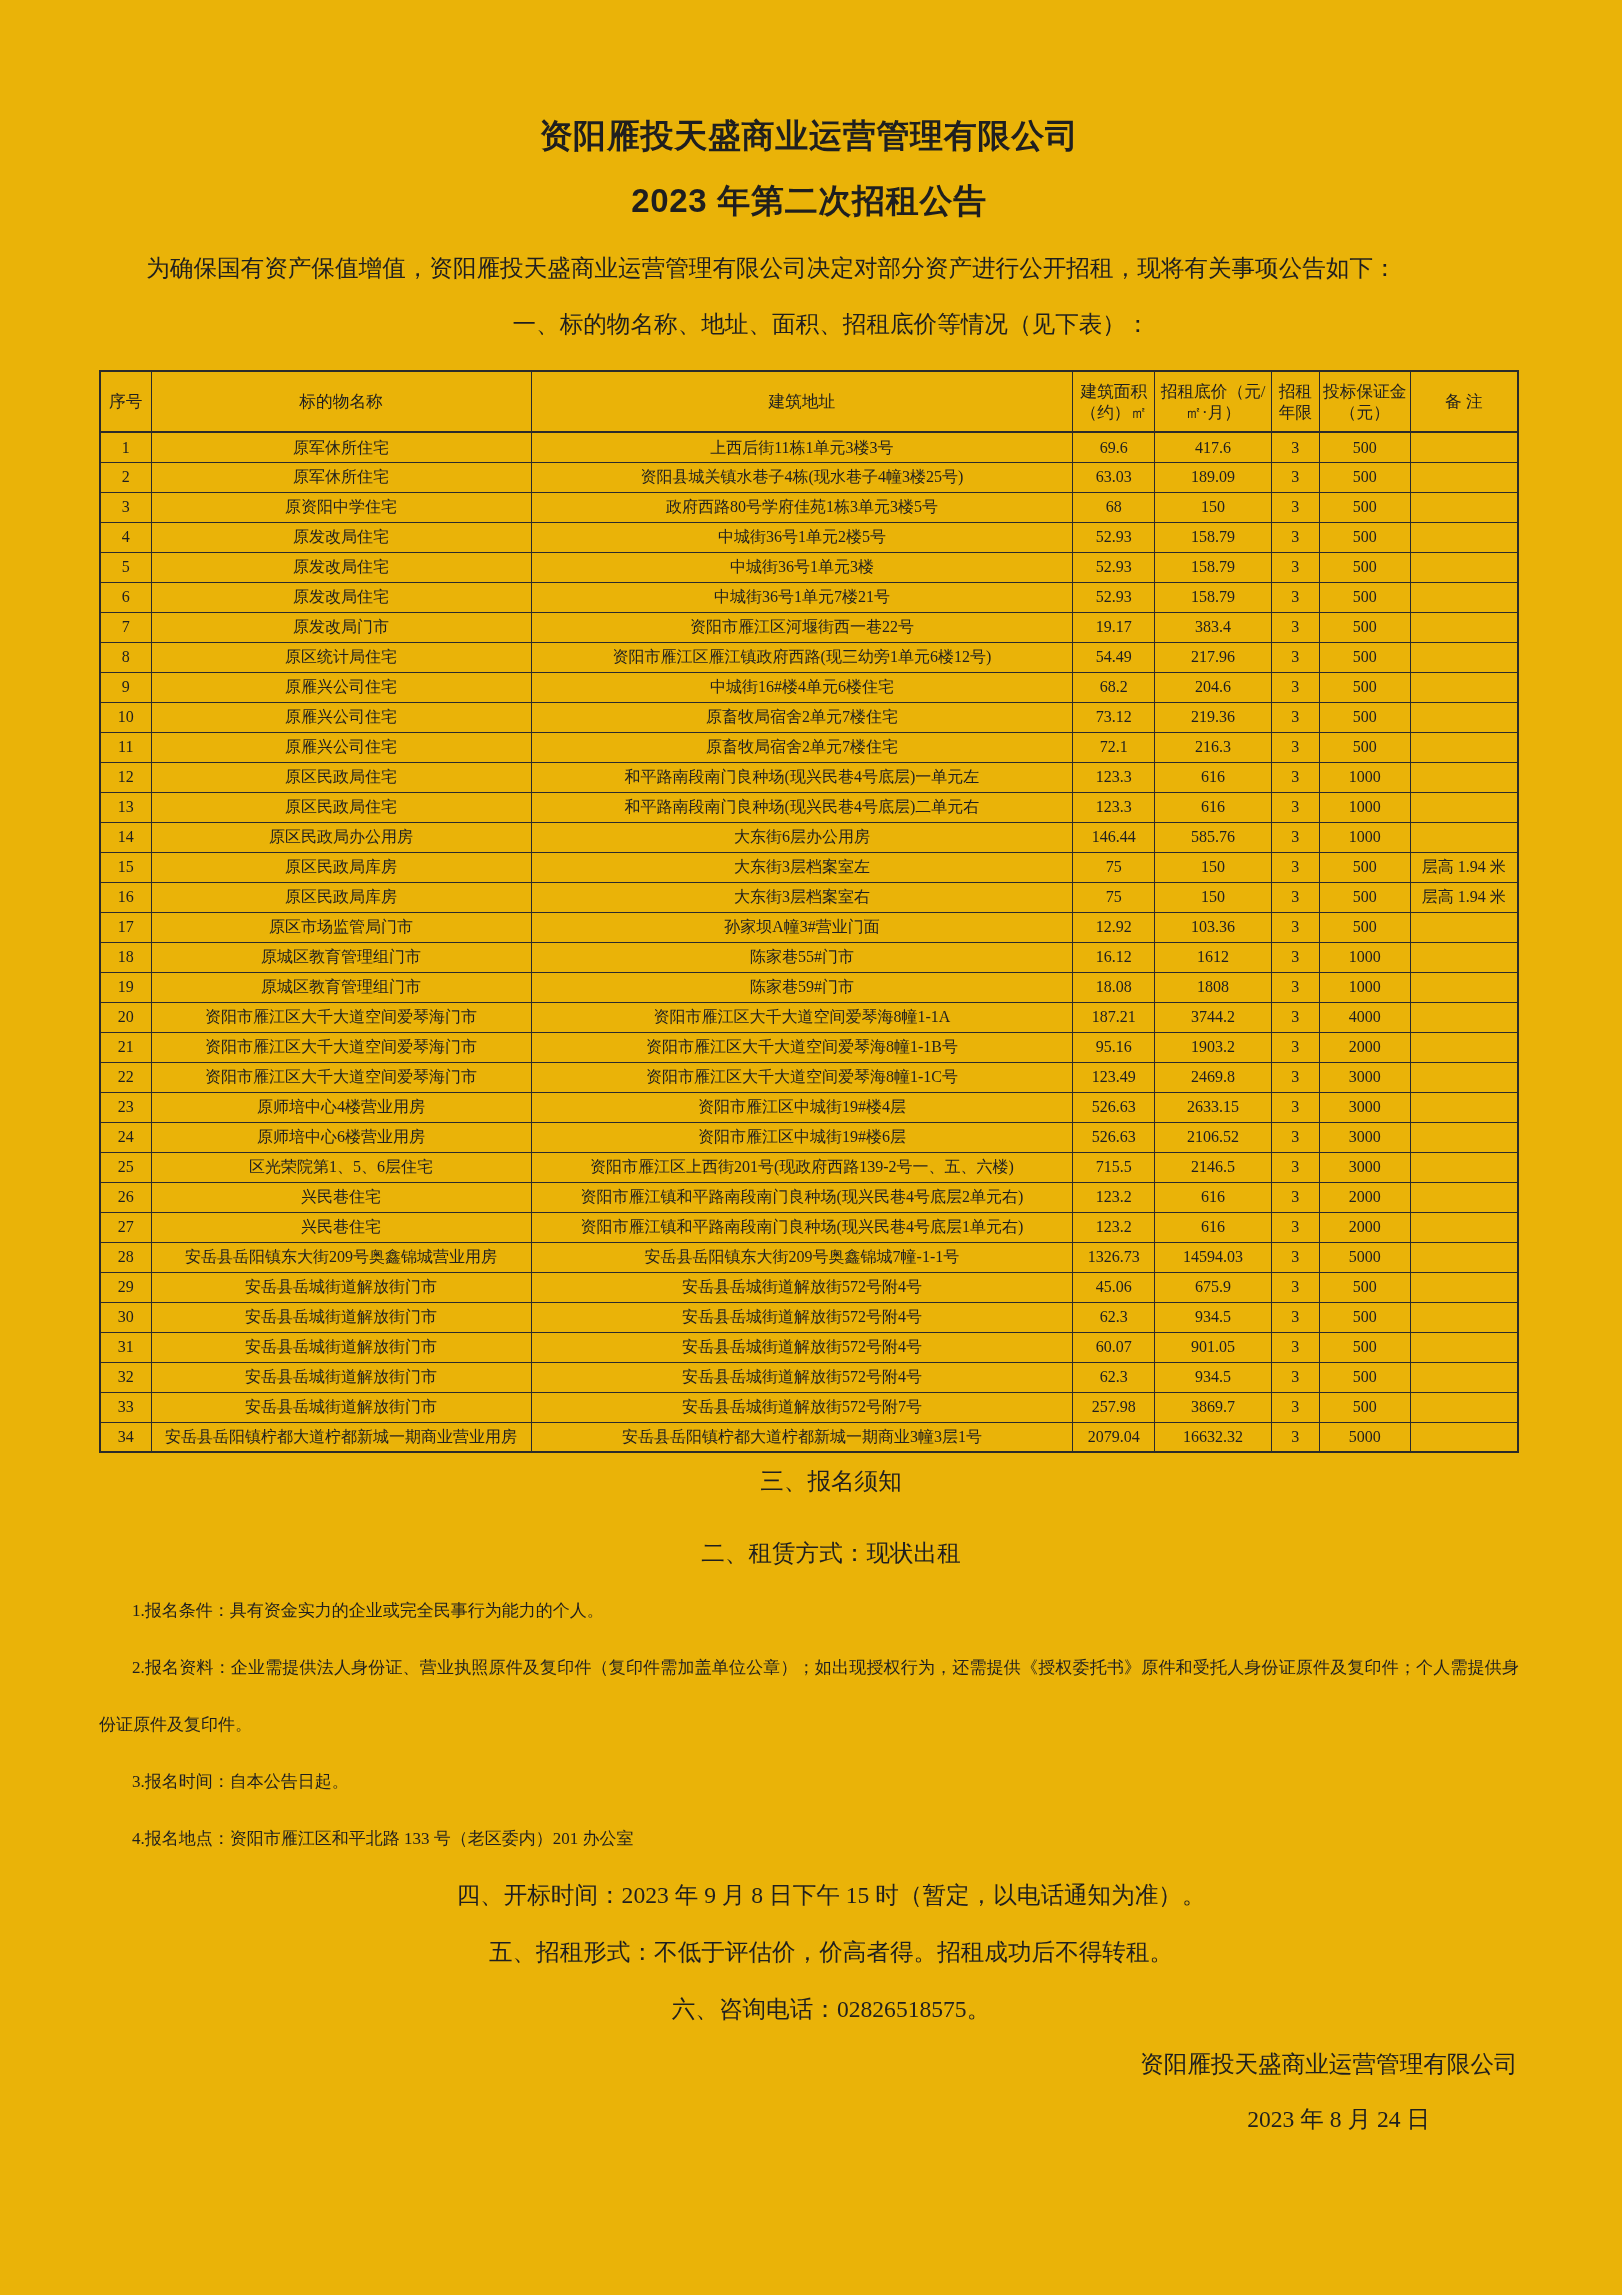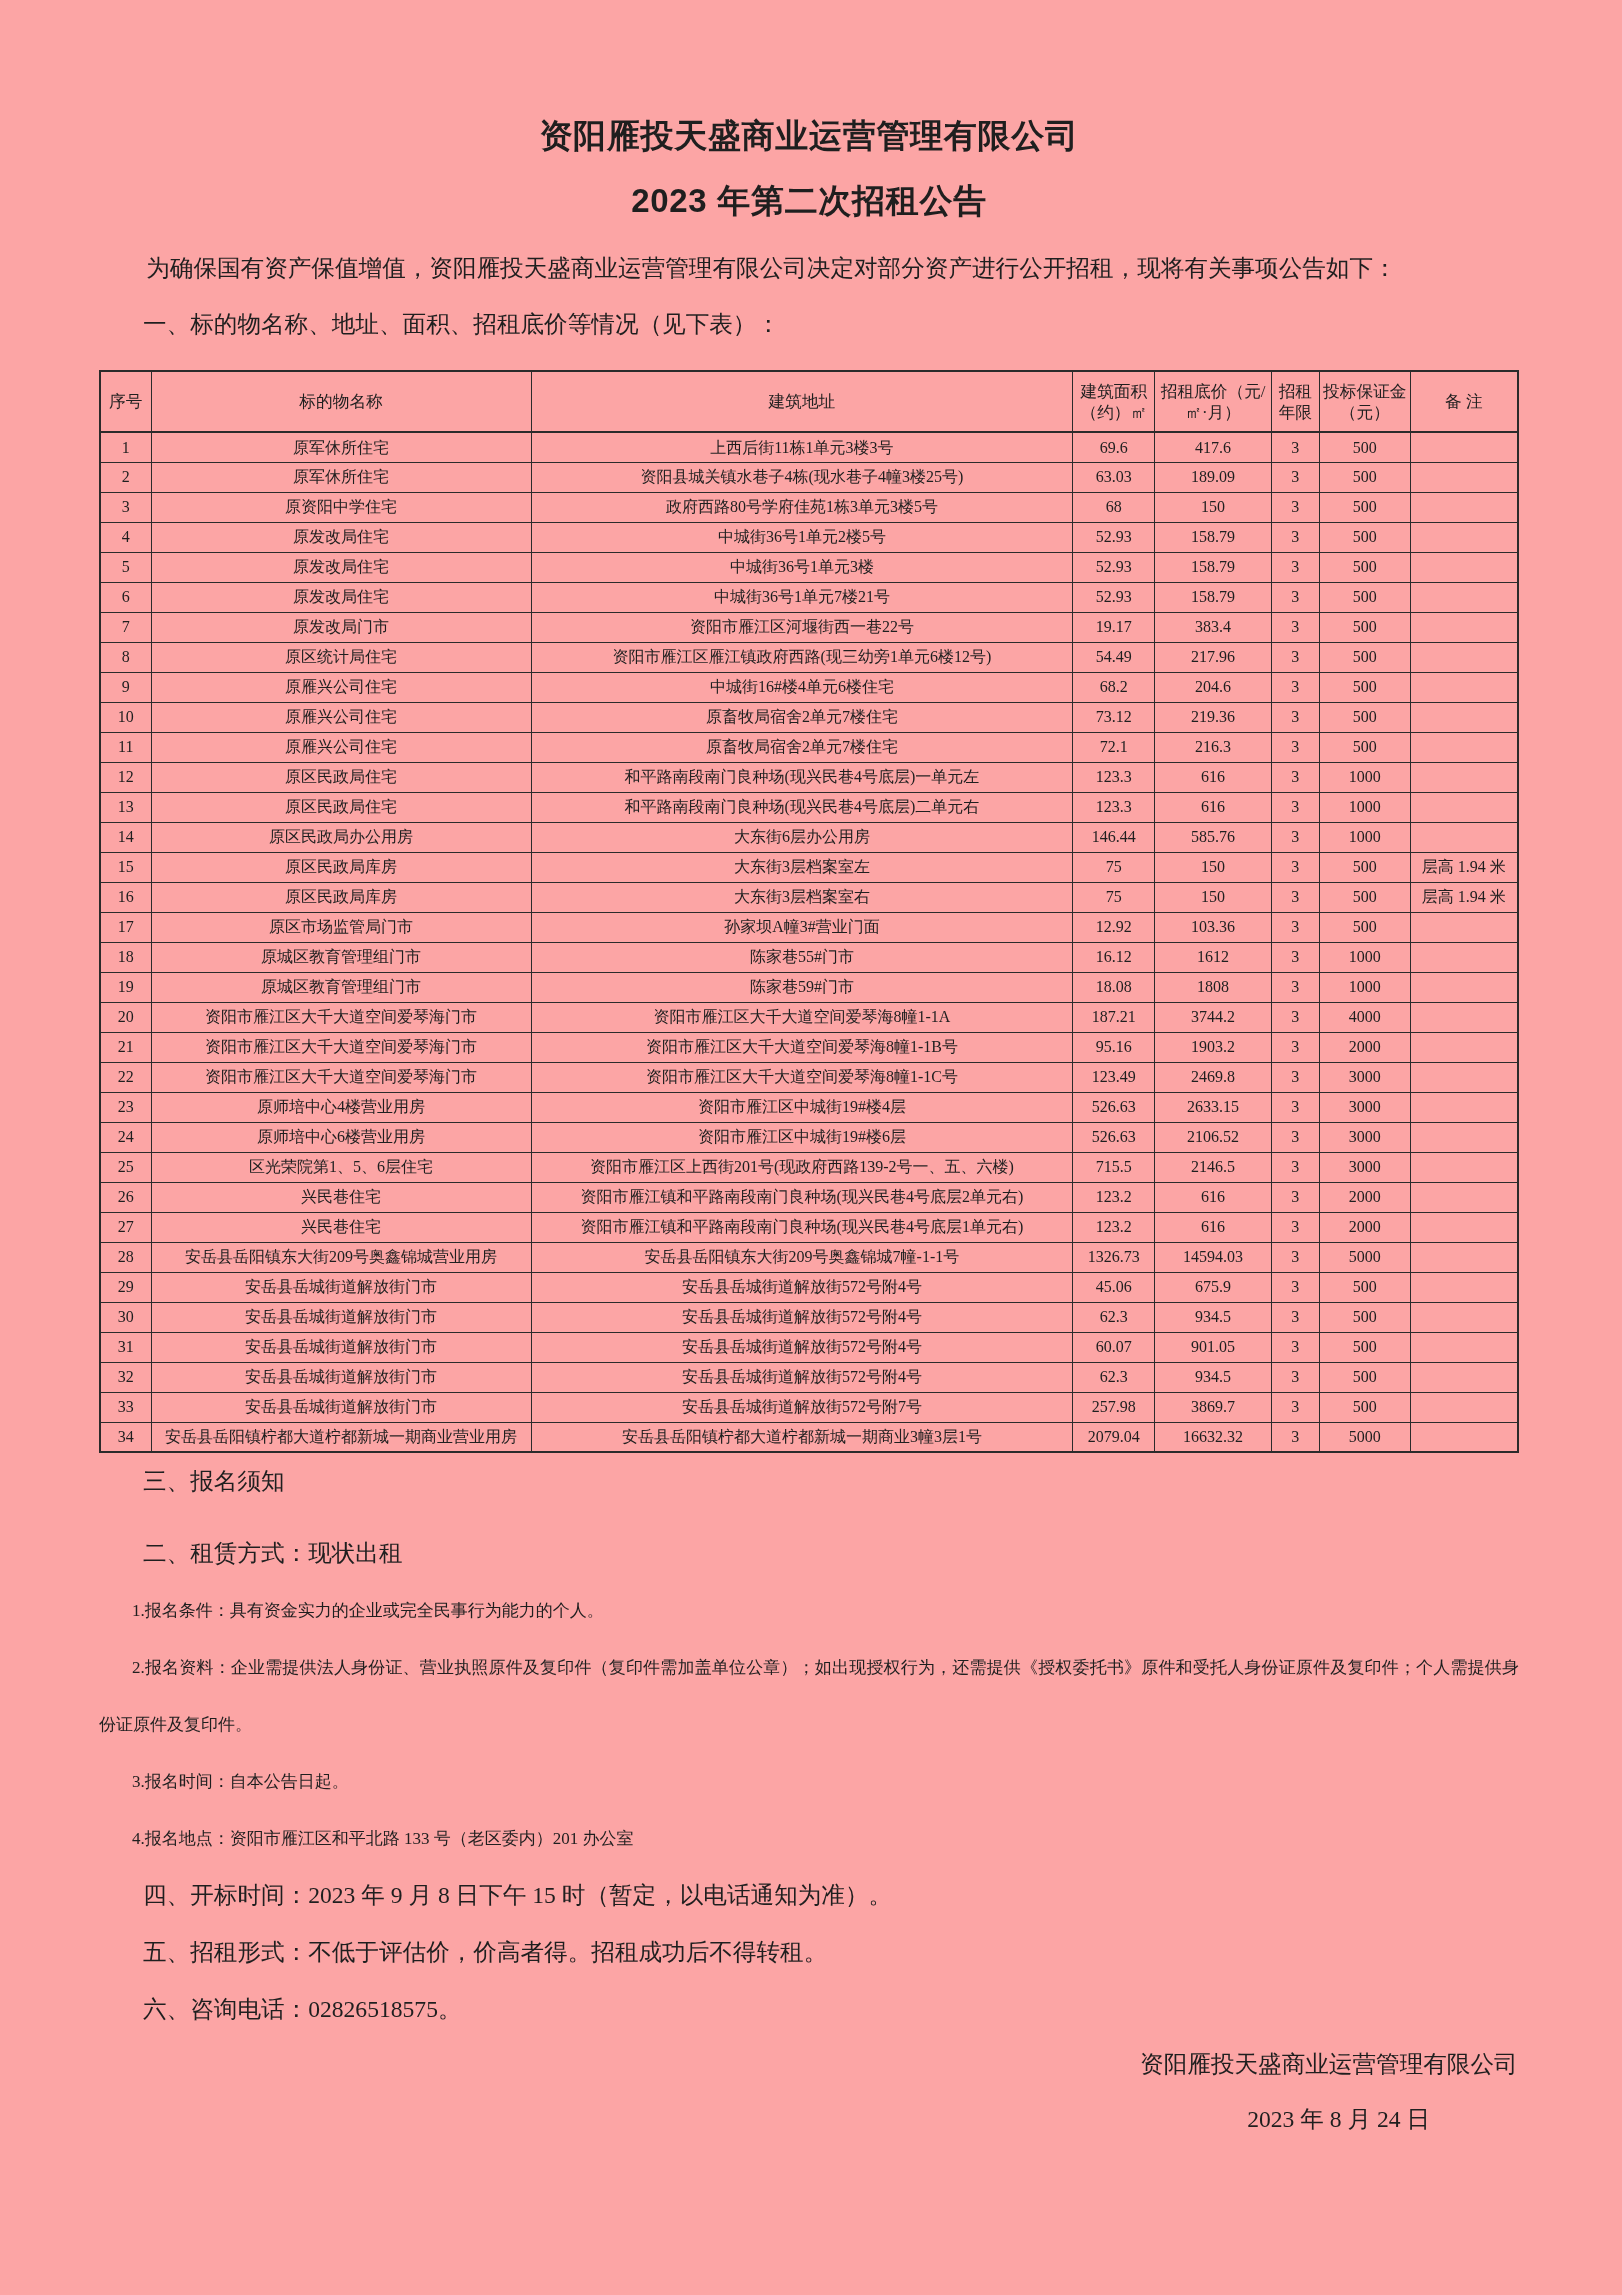--- a/index.html
+++ b/index.html
@@ -1,40 +1,40 @@
 <!DOCTYPE html>
 <html style="font-size:11px"><head>
 <meta charset="utf-8">
 <style>
   html, body { margin: 0; padding: 0; background: #ffffff; }
   .page {
     position: relative;
     width: 1623px;
     height: 2295px;
-    background: #fca5a5;
+    background: #eab308;
     font-family: "Liberation Serif", "DejaVu Serif", serif;
     color: #1f1f1f;
     overflow: hidden;
     box-sizing: border-box;
   }
   .content {
     box-sizing: border-box;
     padding: 118px 104px 0 99px;
   }
   .title {
     font-family: "Liberation Sans", "DejaVu Sans", sans-serif;
     font-weight: 700;
     font-size: 33px;
     line-height: 36px;
     text-align: center;
     margin: 0 0 29px 0;
     letter-spacing: 0.7px;
   }
   .title.second { margin-bottom: 21px; }
-  p { margin: 0; }
+  p { margin: 0; text-align: center; }
   .intro {
     font-size: 23.6px;
     line-height: 56px;
     text-indent: 2em;
     text-align: justify;
   }
   .sec {
     font-size: 23.6px;
     line-height: 57px;
     text-indent: 44px;

